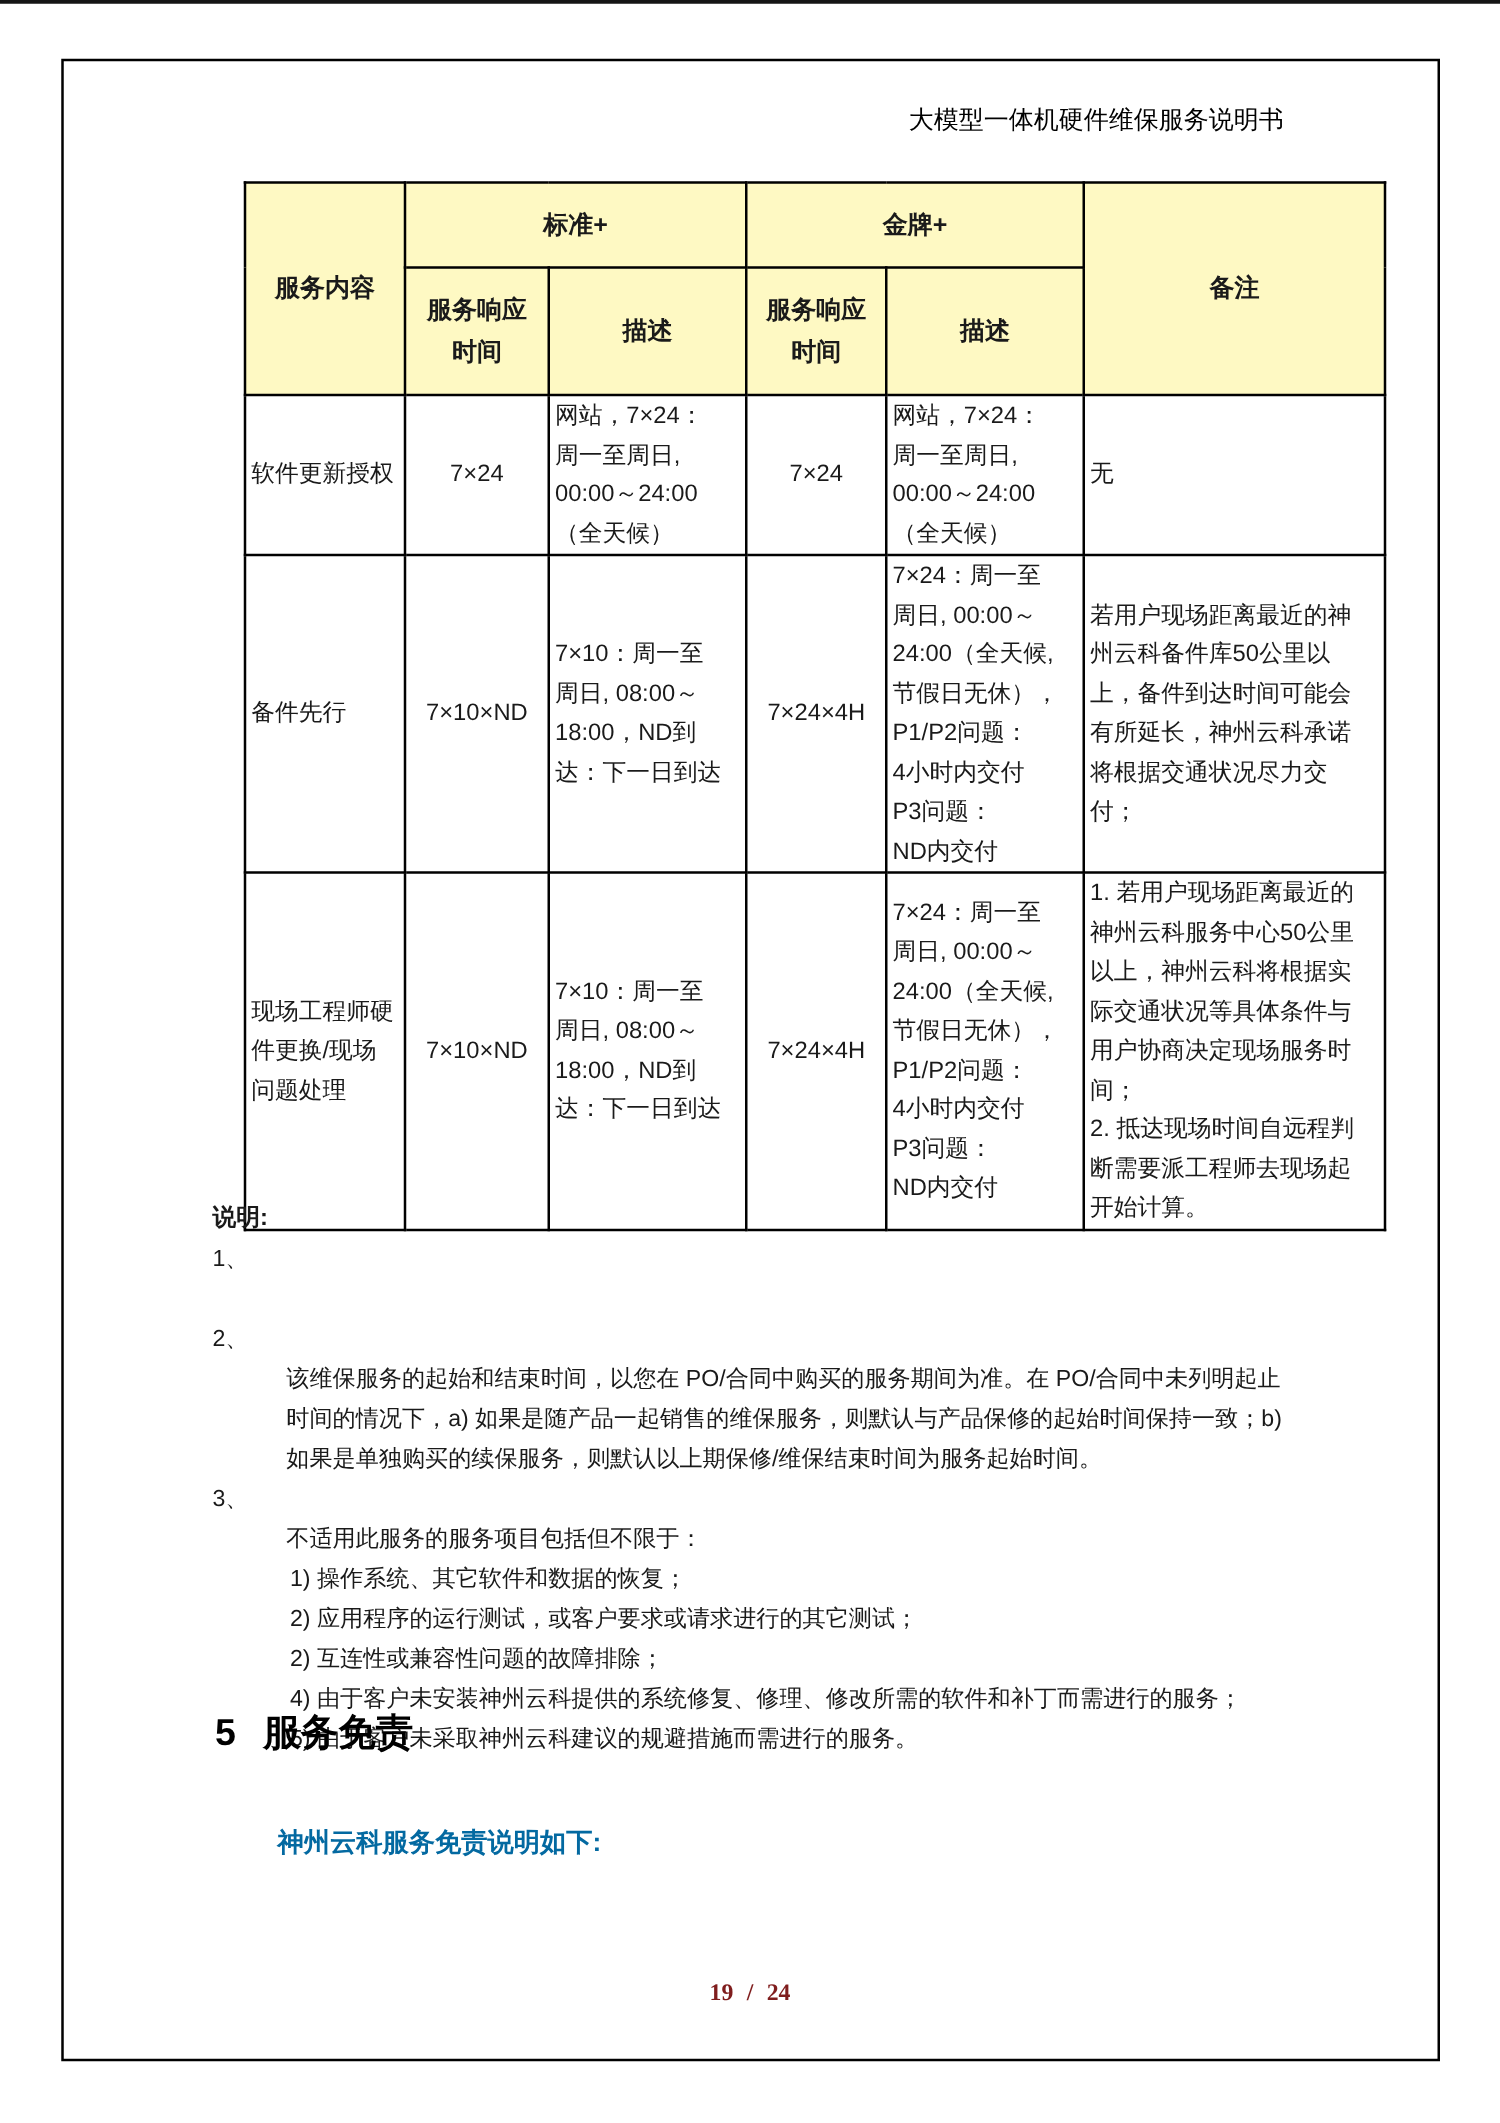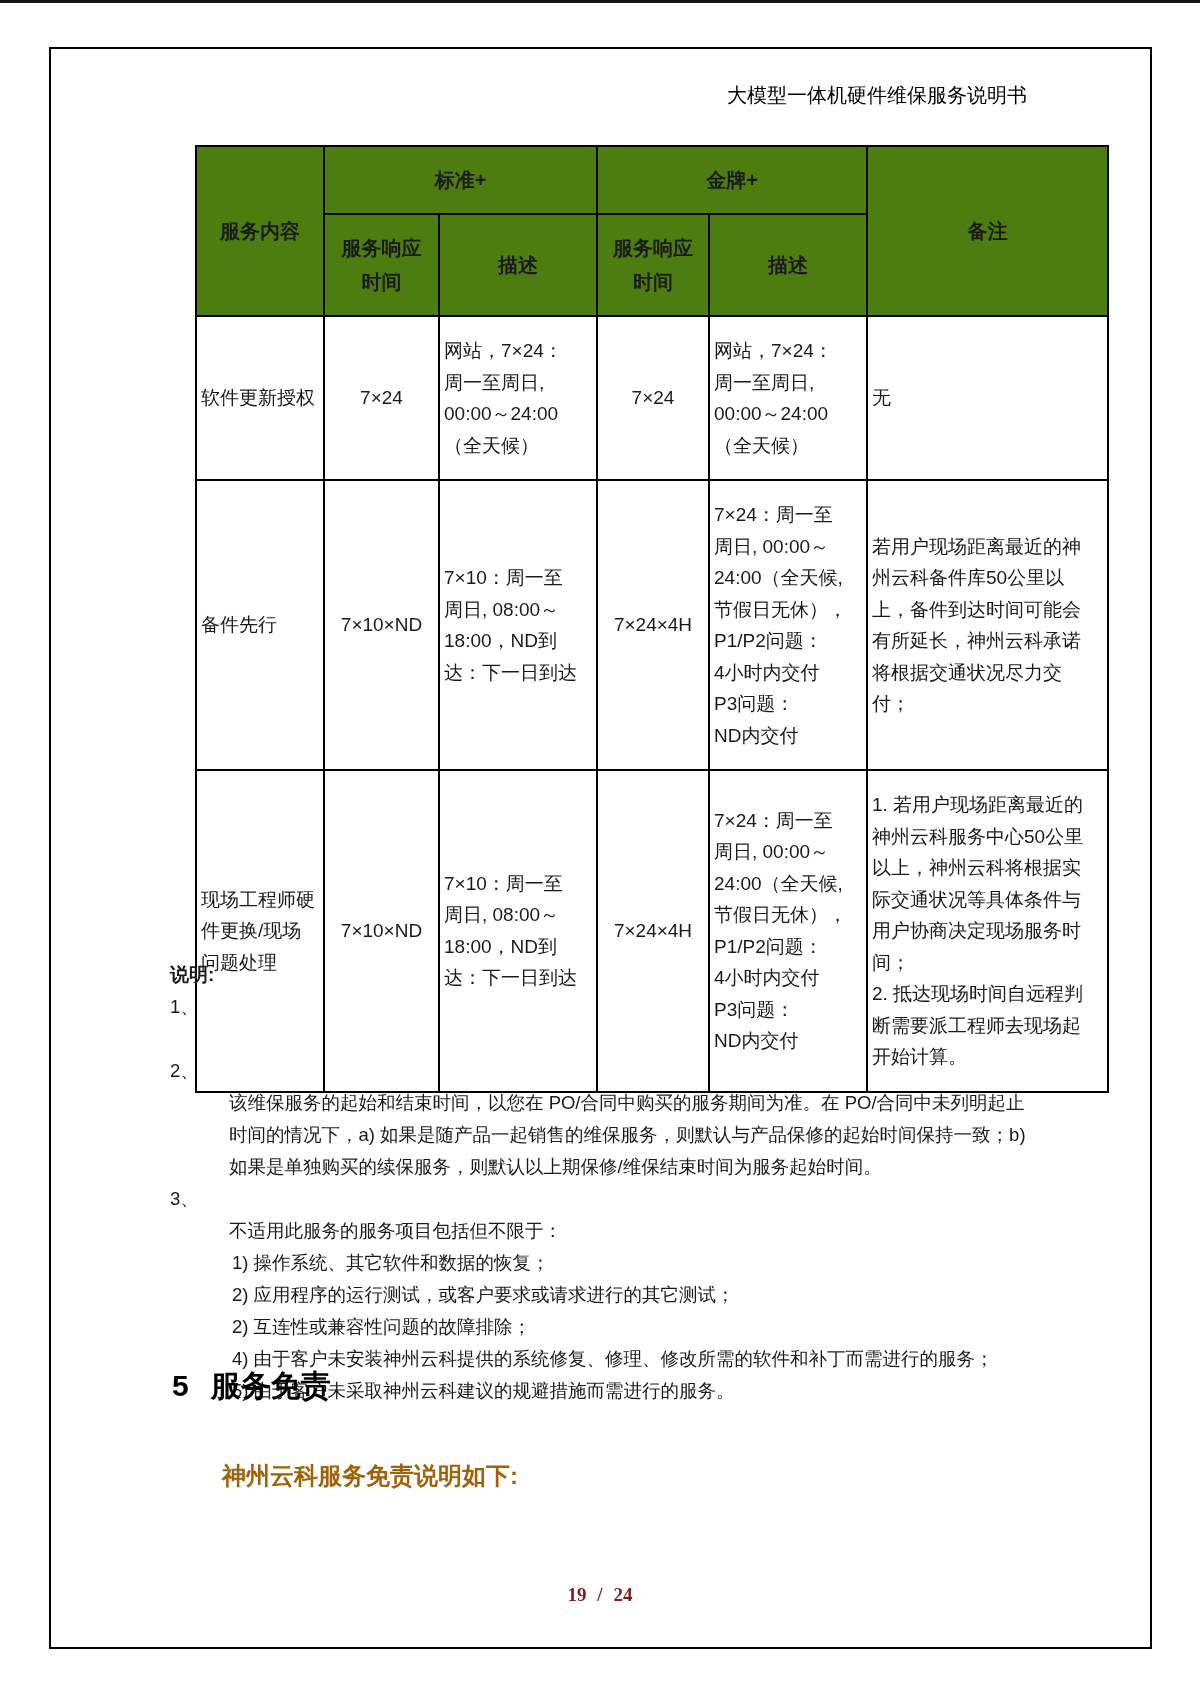--- a/index.html
+++ b/index.html
@@ -10,37 +10,37 @@
   }
   .top-edge{position:absolute;top:0;left:0;width:1200px;height:3px;background:#151515;}
   .page-border{position:absolute;left:49px;top:47px;width:1103px;height:1602px;
     border:2px solid #000;box-sizing:border-box;}
   .doc-header{position:absolute;top:82px;left:200px;right:173px;text-align:right;
     font-family:"Liberation Serif","DejaVu Serif",serif;font-size:20px;color:#000000;}
   
   table.svc{position:absolute;left:195px;top:145px;width:912px;border-collapse:collapse;
     table-layout:fixed;font-size:19px;}
   table.svc th,table.svc td{border:2px solid #000;box-sizing:border-box;white-space:pre-line;}
-  table.svc th{background:#4d7c0f;font-weight:bold;font-size:20px;text-align:center;
+  table.svc th{background:#fef9c3;font-weight:bold;font-size:20px;text-align:center;
     vertical-align:middle;line-height:34px;padding:16px 2px;}
-  table.svc td{background:#fff;vertical-align:middle;line-height:31.5px;padding:18px 4px;}
+  table.svc td{background:#fff;vertical-align:middle;line-height:31.5px;padding:0 4px;}
   td.c-service{text-align:left;padding-left:8px;}
   td.c-time{text-align:center;}
   td.c-desc{text-align:left;padding-left:12px;padding-right:2px;}
   td.c-remark{text-align:left;padding-left:10px;padding-right:4px;}
   
   .notes{position:absolute;left:170px;top:959px;width:900px;font-size:18.5px;line-height:32px;}
   .notes-title{font-weight:bold;font-size:19px;}
   .note-item{position:relative;padding-left:59px;white-space:pre-line;}
   .note-marker{position:absolute;left:0;top:0;}
   .sub-item{padding-left:62px;white-space:pre-line;}
   
   .section-heading{position:absolute;left:172px;top:1366px;font-size:30px;font-weight:bold;
     display:flex;gap:22px;align-items:baseline;color:#000;}
-  .subsection-title{position:absolute;left:222px;top:1460px;font-size:24px;font-weight:bold;color:#a16207;}
+  .subsection-title{position:absolute;left:222px;top:1460px;font-size:21px;font-weight:bold;color:#0369a1;}
   .page-footer{position:absolute;top:1584px;left:0;width:1200px;text-align:center;
     font-family:"Liberation Serif","DejaVu Serif",serif;font-weight:bold;font-size:19px;
     word-spacing:6px;color:#7f1d1d;}
 </style>
 </head>
 <body>
 
 <div class="top-edge"></div>
 <div class="page-border"></div>
 

